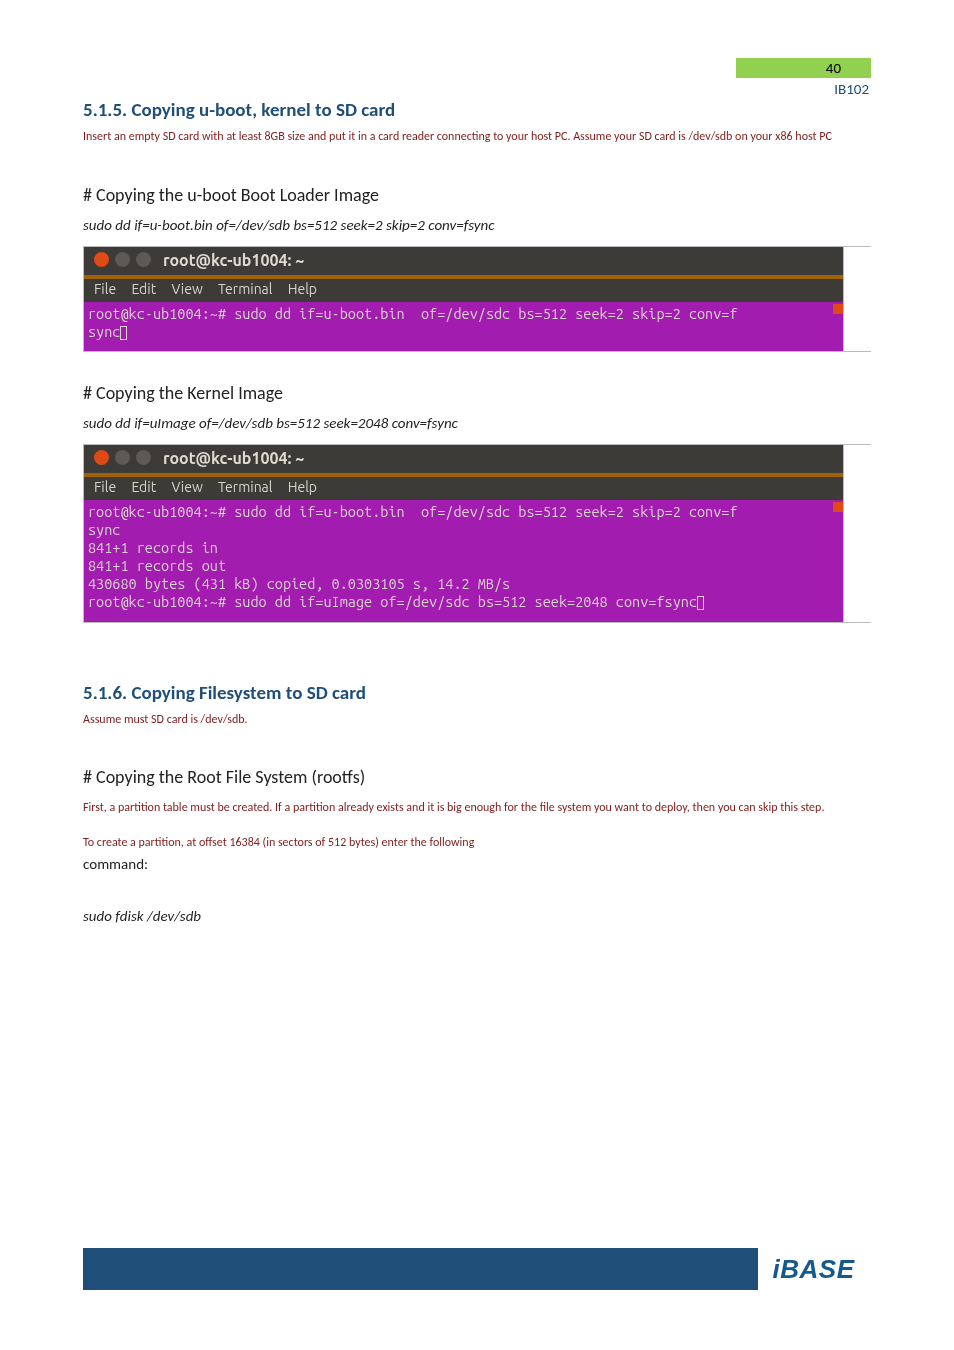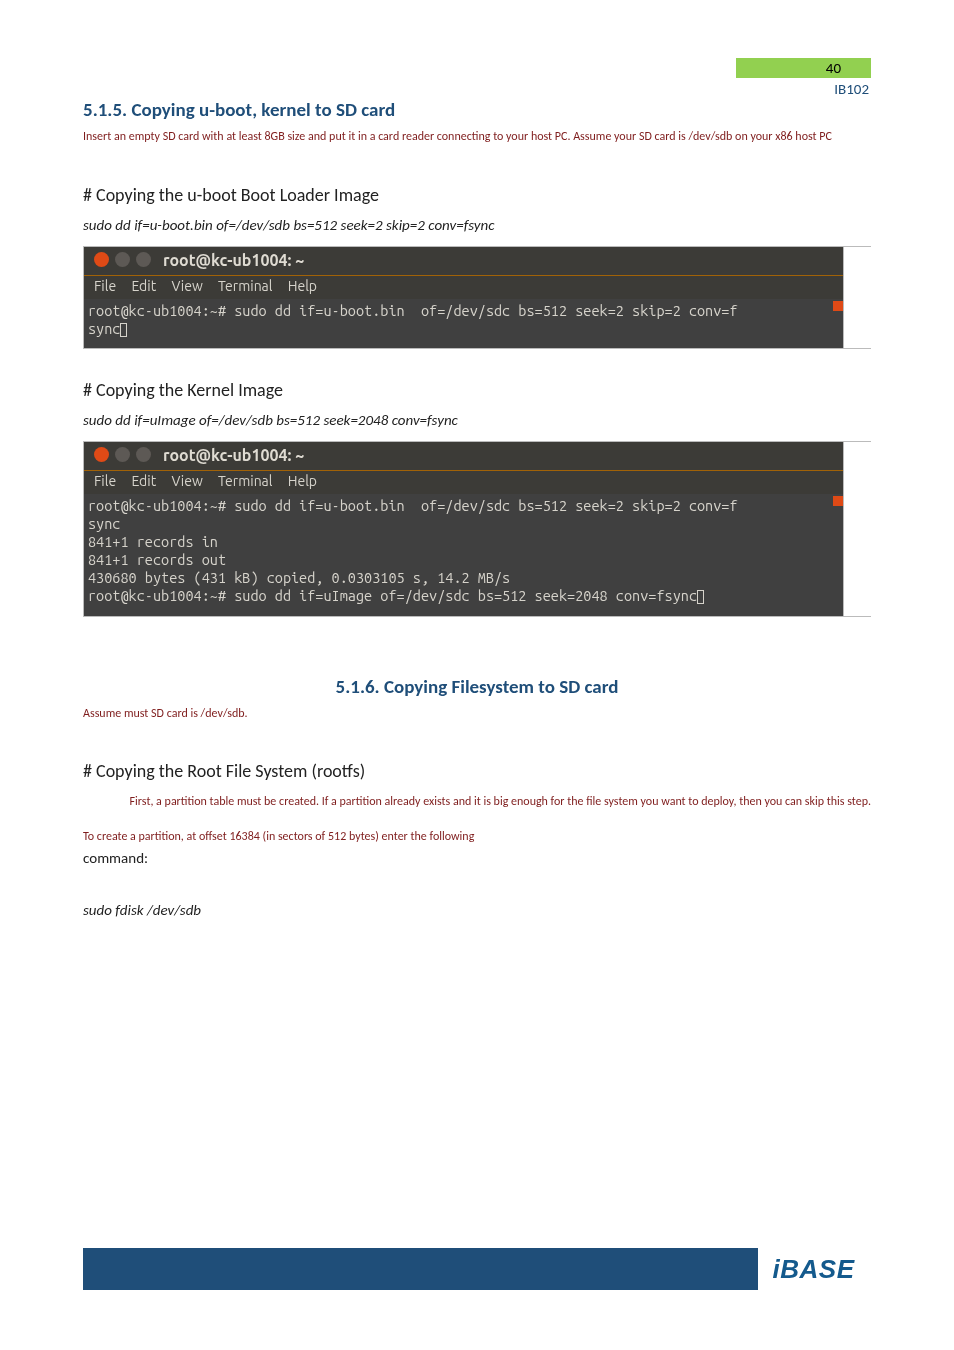--- a/index.html
+++ b/index.html
@@ -14,23 +14,23 @@
   .cmd-i { font-style: italic; font-size: 15px; color: #222; margin-bottom: 12px; }
   .term-wrap { border: 1px solid #bbb; border-right: none; display: flex; align-items: stretch; margin-bottom: 6px; }
   .term-body { flex: 1; background: #2c001e; }
   .term-side { width: 28px; background: #fff; border-left: 1px solid #bbb; }
   .term-title { background: #3c3b37; padding: 4px 10px 6px 10px; display: flex; align-items: center; gap: 6px; }
   .term-title .btn { width: 15px; height: 15px; border-radius: 50%; display: inline-block; }
   .btn-c { background: #df4a16; }
   .btn-m { background: #5d5955; }
   .btn-x { background: #5d5955; }
   .term-title .ttl { color: #dfdbd2; font-family: "Ubuntu", "DejaVu Sans", Arial, sans-serif; font-size: 16px; font-weight: bold; margin-left: 6px; }
-  .term-menu { background: #3c3b37; color: #d6d3cb; font-family: "Ubuntu", "DejaVu Sans", Arial, sans-serif; font-size: 14px; padding: 2px 10px 5px 10px; border-top: 1px solid #a16207; }
+  .term-menu { background: #3c3b37; color: #d6d3cb; font-family: "Ubuntu", "DejaVu Sans", Arial, sans-serif; font-size: 14px; padding: 2px 10px 5px 10px; border-top: 4px solid #a16207; }
   .term-menu span { margin-right: 12px; }
-  .term-out { background: #404040; color: #d6d3cb; font-family: "Ubuntu Mono", "DejaVu Sans Mono", Consolas, monospace; font-size: 14.5px; line-height: 1.25; padding: 3px 6px 10px 4px; white-space: pre; position: relative; }
+  .term-out { background: #a21caf; color: #d6d3cb; font-family: "Ubuntu Mono", "DejaVu Sans Mono", Consolas, monospace; font-size: 14.5px; line-height: 1.25; padding: 3px 6px 10px 4px; white-space: pre; position: relative; }
   .sb-dot { position: absolute; right: 0; top: 2px; width: 10px; height: 10px; background: #df4a16; }
   .cursor { display:inline-block; width:7px; height:14px; border:1px solid #d6d3cb; vertical-align: text-bottom; }
   .small-note { font-size: 15px; color: #222; margin-top: 4px; }
   .footer-bar { position: absolute; left: 83px; right: 83px; bottom: 60px; height: 42px; display: flex; }
   .footer-bar .blue { flex: 1; background: #1f4e79; }
   .footer-bar .logo-wrap { width: 115px; display: flex; align-items: center; justify-content: center; margin-left: -2px; }
   .logo-txt { font-family: Arial, Helvetica, sans-serif; font-weight: 900; font-size: 26px; letter-spacing: 0.5px; color: #145a8d; font-style: italic; }
 </style>
 </head>
 <body>
@@ -91,25 +91,25 @@
       <div class="term-out"><span class="sb-dot"></span><span>root@kc-ub1004:~# sudo dd if=u-boot.bin  of=/dev/sdc bs=512 seek=2 skip=2 conv=f</span>
 <span>sync</span>
 <span>841+1 records in</span>
 <span>841+1 records out</span>
 <span>430680 bytes (431 kB) copied, 0.0303105 s, 14.2 MB/s</span>
 <span>root@kc-ub1004:~# sudo dd if=uImage of=/dev/sdc bs=512 seek=2048 conv=fsync</span><span class="cursor"></span></div>
     </div>
     <div class="term-side"></div>
   </div>
 
-  <h2 class="sect-h" style="margin-top:58px;text-align:center;">5.1.6. Copying Filesystem to SD card</h2>
+  <h2 class="sect-h" style="margin-top:58px;">5.1.6. Copying Filesystem to SD card</h2>
   <p class="body-p">Assume must SD card is /dev/sdb.</p>
 
   <p class="sub-h"># Copying the Root File System (rootfs)</p>
-  <p class="body-p" style="margin-top:6px;text-align:right;">First, a partition table must be created. If a partition already exists and it is big enough for the file system you want to deploy, then you can skip this step.</p>
+  <p class="body-p" style="margin-top:6px;">First, a partition table must be created. If a partition already exists and it is big enough for the file system you want to deploy, then you can skip this step.</p>
   <p class="body-p" style="margin-top:16px;">To create a partition, at offset 16384 (in sectors of 512 bytes) enter the following</p>
   <p class="small-note">command:</p>
 
   <p class="cmd-i" style="margin-top:34px;">sudo fdisk /dev/sdb</p>
 
 </div>
 
 <div class="footer-bar">
   <div class="blue"></div>
   <div class="logo-wrap">

